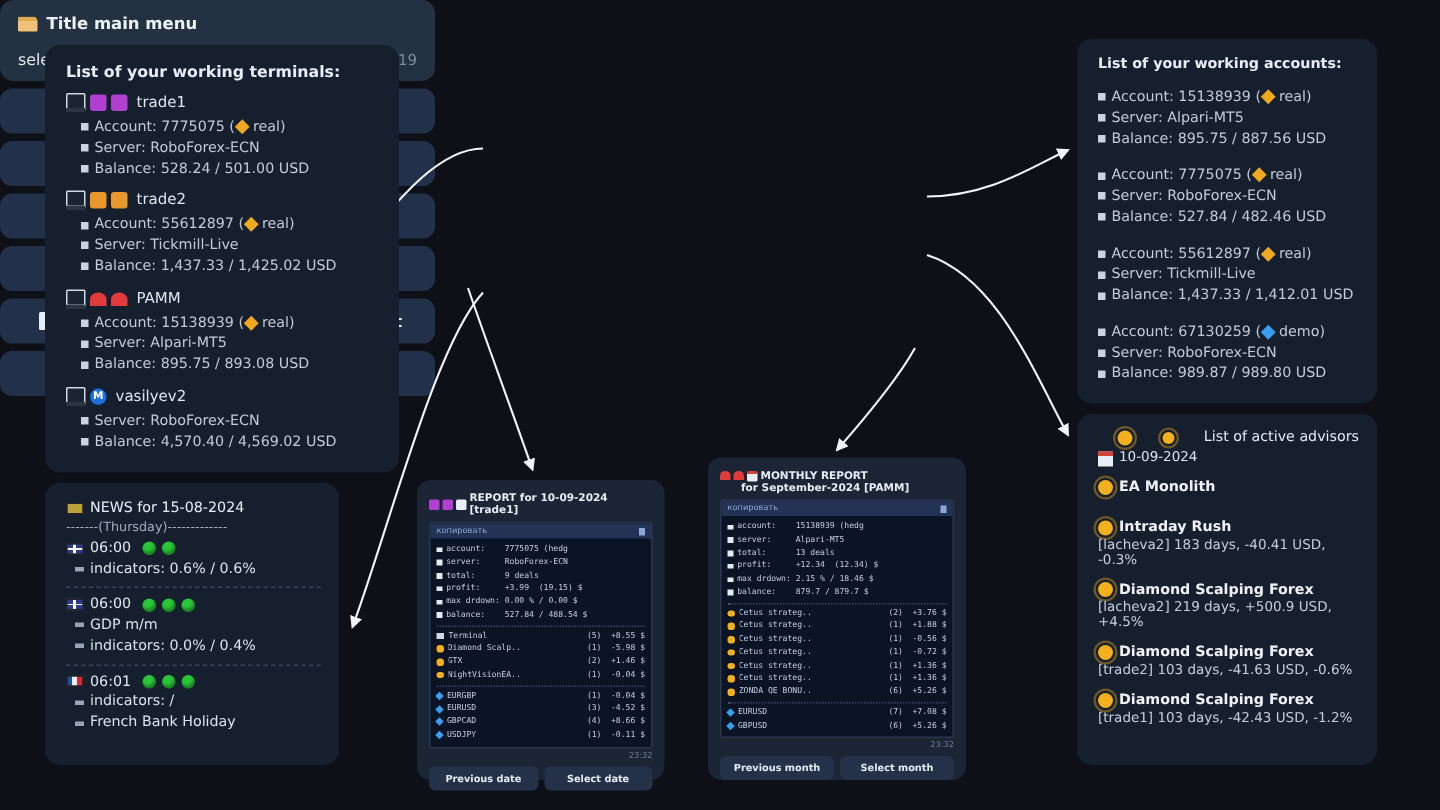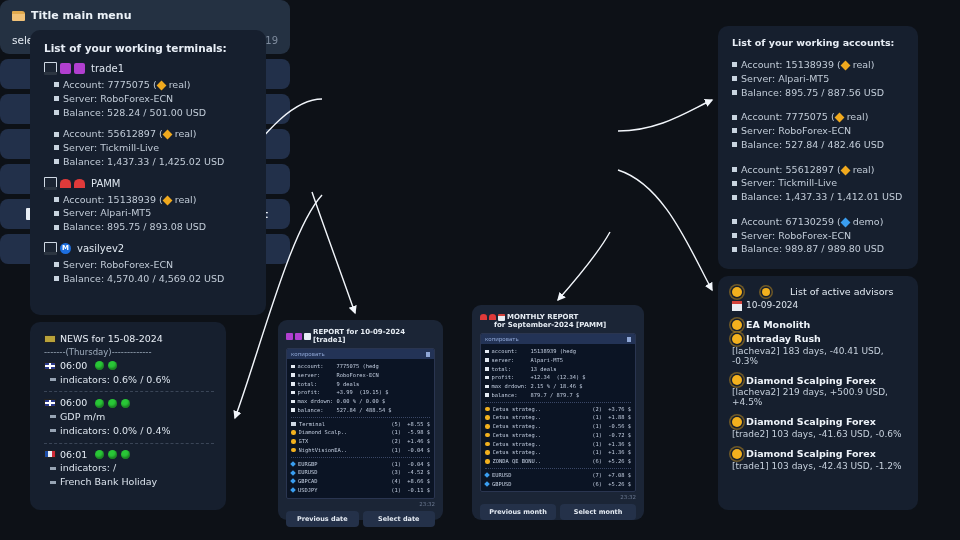--- a/index.html
+++ b/index.html
@@ -68,21 +68,21 @@
     background:#22304a;border-radius:8px;margin-top:5px;height:30px;
     display:flex;align-items:center;justify-content:center;gap:6px;
     font-size:11px;font-weight:bold;color:#eef3f9;
   }
   .mm-row{display:flex;gap:6px;margin-top:5px;}
   .mm-row .mm-btn{flex:1;margin-top:0;}
 
   
   #accounts{left:718px;top:26px;width:200px;height:243px;padding:11px 12px 0 14px;}
   #advisors{left:718px;top:276px;width:200px;height:234px;padding:10px 12px 0 14px;}
-  .adv-head{display:flex;align-items:center;gap:20px;font-size:9.5px;color:#e3eaf2;}
+  .adv-head{display:flex;align-items:center;gap:20px;font-size:9.5px;color:#e3eaf2;justify-content:flex-end;}
   .sun{
     width:10px;height:10px;flex:none;border-radius:50%;background:#f2b01e;
     box-shadow:0 0 0 1.5px #161f2e,0 0 0 3px #f2b01e66;
   }
   .cal-ico{width:10px;height:10px;background:#e9eef4;border-top:3px solid #d2433c;flex:none;box-sizing:border-box;}
   .adv-date{font-size:9px;color:#dbe3ec;}
   .adv-name{font-size:9.5px;font-weight:bold;color:#eef3f9;}
   .adv-info{font-size:9px;color:#c6d0dc;margin-left:0px;}
 
   
@@ -158,20 +158,26 @@
         <div class="row kv">
           <span class="bullet"></span>
           <span>Server:   RoboForex-ECN</span>
         </div>
         <div class="row kv">
           <span class="bullet"></span>
           <span>Balance:  528.24 / 501.00 USD</span>
         </div>
       </div>
       <div style="margin-bottom: 8px;">
+        <div class="term-head">
+          <span class="screen-ico"></span>
+          <span class="badge b-orange"></span>
+          <span class="badge b-orange"></span>
+          <span class="t-name">trade2</span>
+        </div>
         <div class="row kv">
           <span class="bullet"></span>
           <span>Account:  55612897 (<span class="diamond d-real"></span> real)</span>
         </div>
         <div class="row kv">
           <span class="bullet"></span>
           <span>Server:   Tickmill-Live</span>
         </div>
         <div class="row kv">
           <span class="bullet"></span>
@@ -385,21 +391,21 @@
   <div class="adv-head">
     <span class="sun"></span>
     <span class="sun" style="width:8px;height:8px;"></span>
     <span>List of active advisors</span>
   </div>
   <div class="row" style="margin:2px 0 6px 0;">
     <span class="cal-ico"></span>
     <span class="adv-date">10-09-2024</span>
   </div>
   <div id="advisors-list">
-      <div style="margin-bottom: 0;">
+      <div style="margin-bottom: 13px;">
         <div class="row">
           <span class="sun"></span>
           <span class="adv-name">EA Monolith</span>
         </div>
       </div>
       <div style="margin-bottom: 8px;">
         <div class="row">
           <span class="sun"></span>
           <span class="adv-name">Intraday Rush</span>
         </div>

